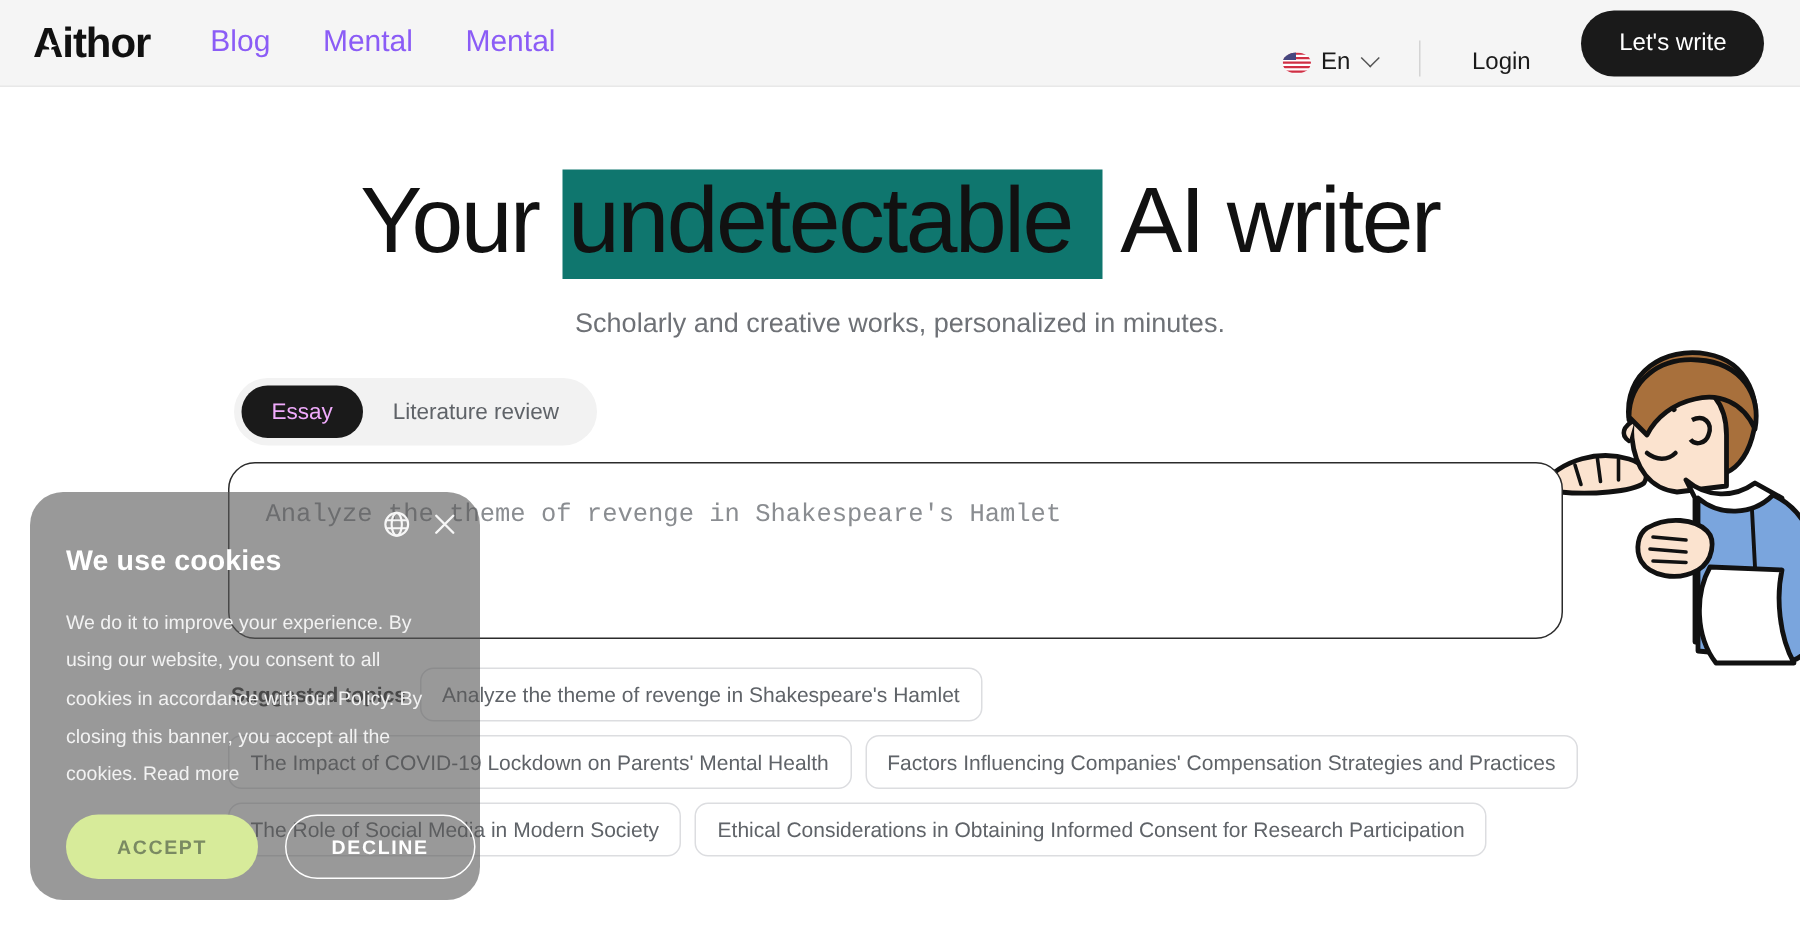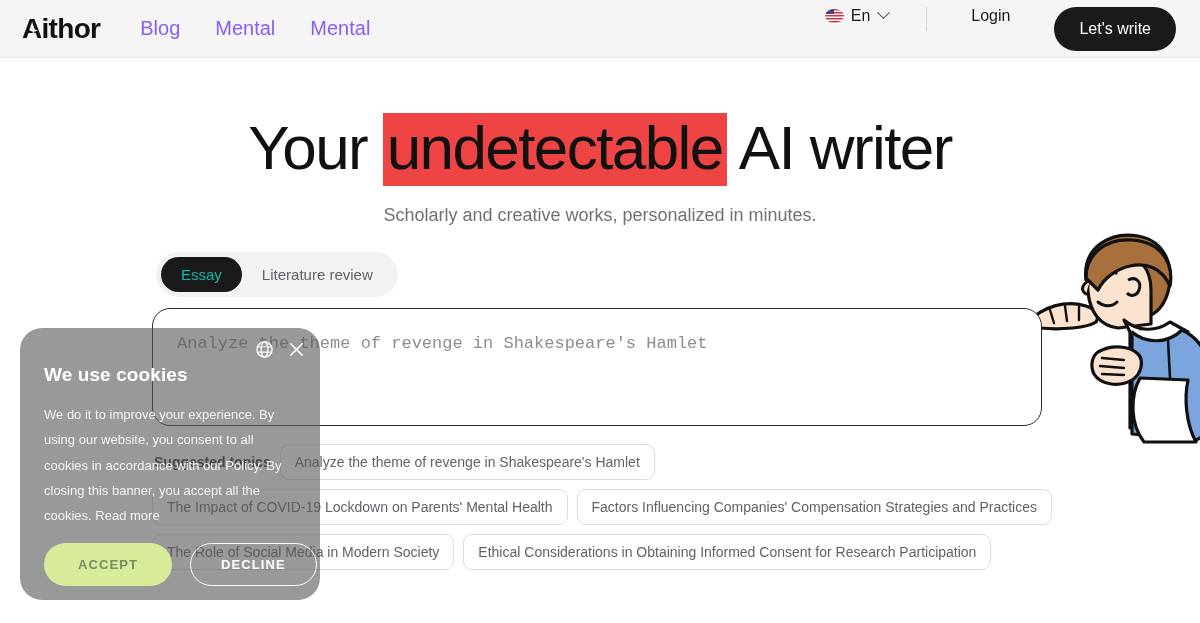--- a/index.html
+++ b/index.html
@@ -54,22 +54,22 @@
   .nav-link {
     font-size: 20px;
     color: #8b5cf6;
     cursor: pointer;
     font-weight: 400;
   }
 
   .header-right {
     margin-left: auto;
     display: flex;
-    align-items: flex-start;
-    gap: 18px;
+    align-items: flex-end;
+    gap: 8px;
   }
 
   .lang {
     display: flex;
     align-items: center;
     gap: 7px;
     cursor: pointer;
     padding-right: 20px;
   }
   .flag {
@@ -119,22 +119,22 @@
     padding-top: 54px;
   }
   .headline {
     font-size: 62px;
     font-weight: 400;
     letter-spacing: -1.6px;
     color: #111111;
     line-height: 1.15;
   }
   .hl {
-    background: #ef4444;
-    padding: 0 4px 4px 4px;
+    background: #0f766e;
+    padding: 0 20px 4px 4px;
     box-decoration-break: clone;
   }
   .subhead {
     margin-top: 22px;
     font-size: 18px;
     color: #6e7176;
   }
 
   
   .composer {
@@ -155,21 +155,21 @@
   .tab {
     font-size: 15px;
     border-radius: 999px;
     padding: 9px 20px;
     cursor: pointer;
     color: #5f6368;
     white-space: nowrap;
   }
   .tab.active {
     background: #1a1a1a;
-    color: #14b8a6;
+    color: #f0abfc;
     font-weight: 500;
   }
 
   .textarea-wrap {
     position: relative;
     margin-top: 11px;
   }
   .textarea-box {
     width: 890px;
     height: 118px;

